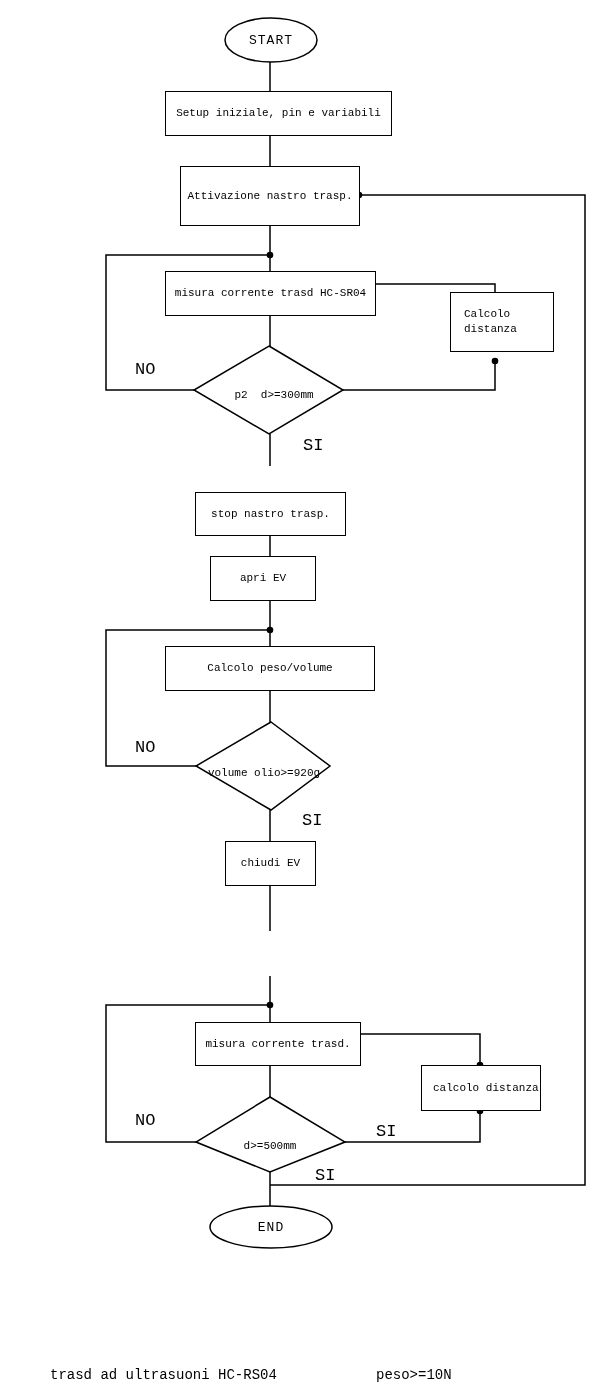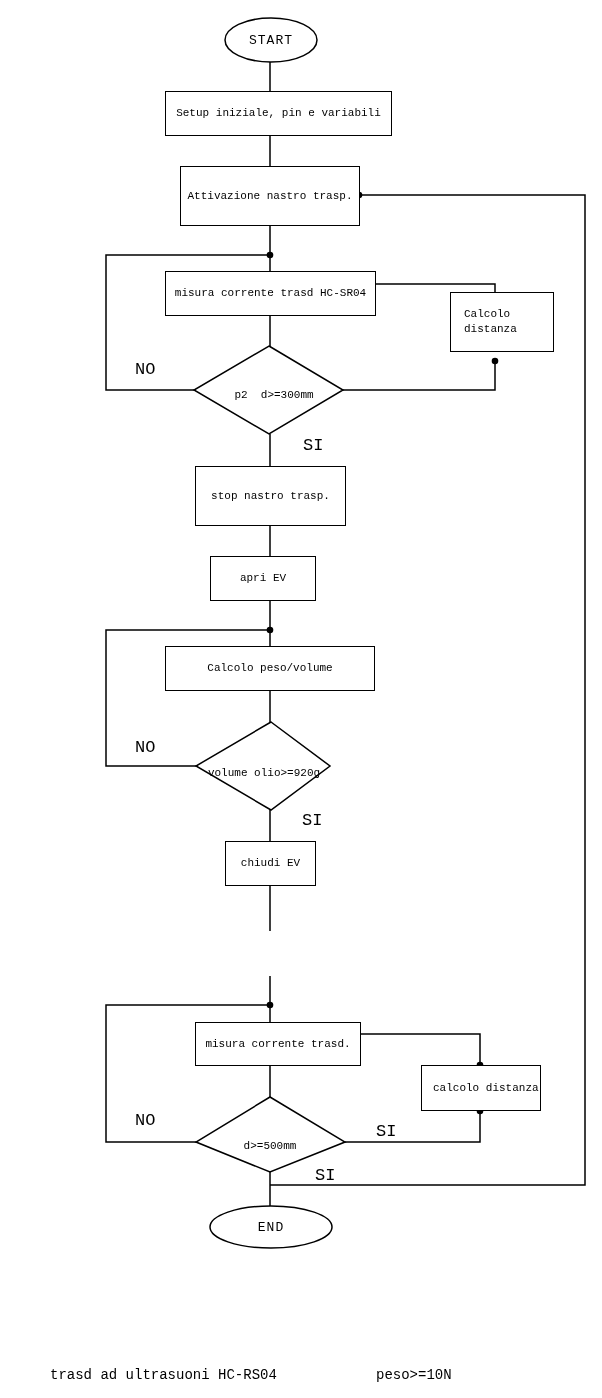--- a/index.html
+++ b/index.html
@@ -112,21 +112,21 @@
 
   <div class="box" style="left:165px; top:271px; width:211px; height:45px;">misura corrente trasd HC-SR04</div>
 
   <div class="box left-align" style="left:450px; top:292px; width:104px; height:60px; padding-left:13px;">
     <span class="stack">
       <span>Calcolo</span>
       <span>distanza</span>
     </span>
   </div>
 
-  <div class="box" style="left:195px; top:466px; width:151px; height:60px;">stop nastro trasp.</div>
+  <div class="box" style="left:195px; top:492px; width:151px; height:44px;">stop nastro trasp.</div>
 
   <div class="box" style="left:210px; top:556px; width:106px; height:45px;">apri EV</div>
 
   <div class="box" style="left:165px; top:646px; width:210px; height:45px;">Calcolo peso/volume</div>
 
   <div class="box" style="left:225px; top:841px; width:91px; height:45px;">chiudi EV</div>
 
 
   <div class="box left-align" style="left:421px; top:1065px; width:120px; height:46px; padding-left:11px;">calcolo distanza</div>
 

